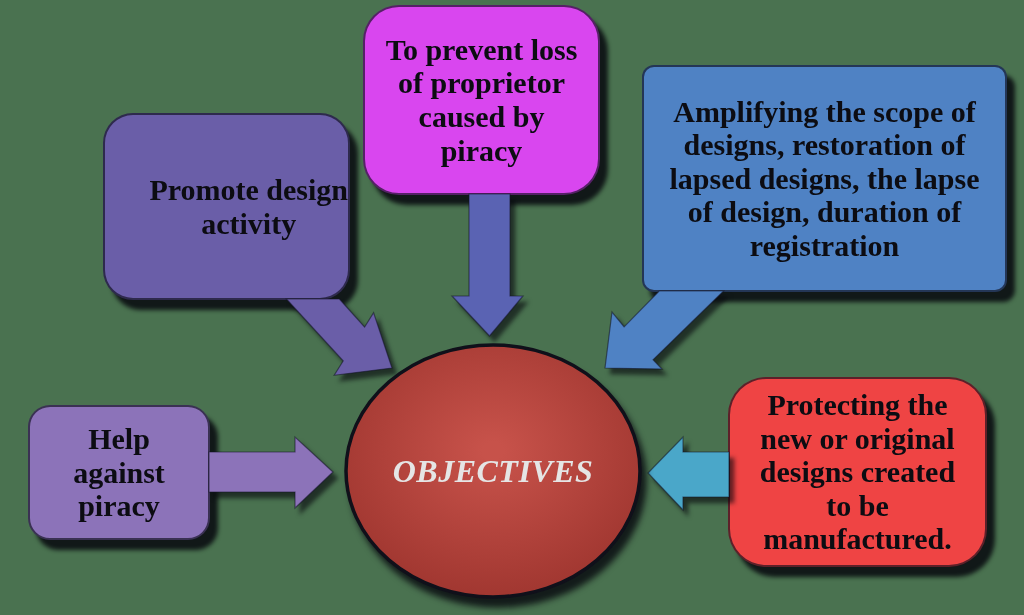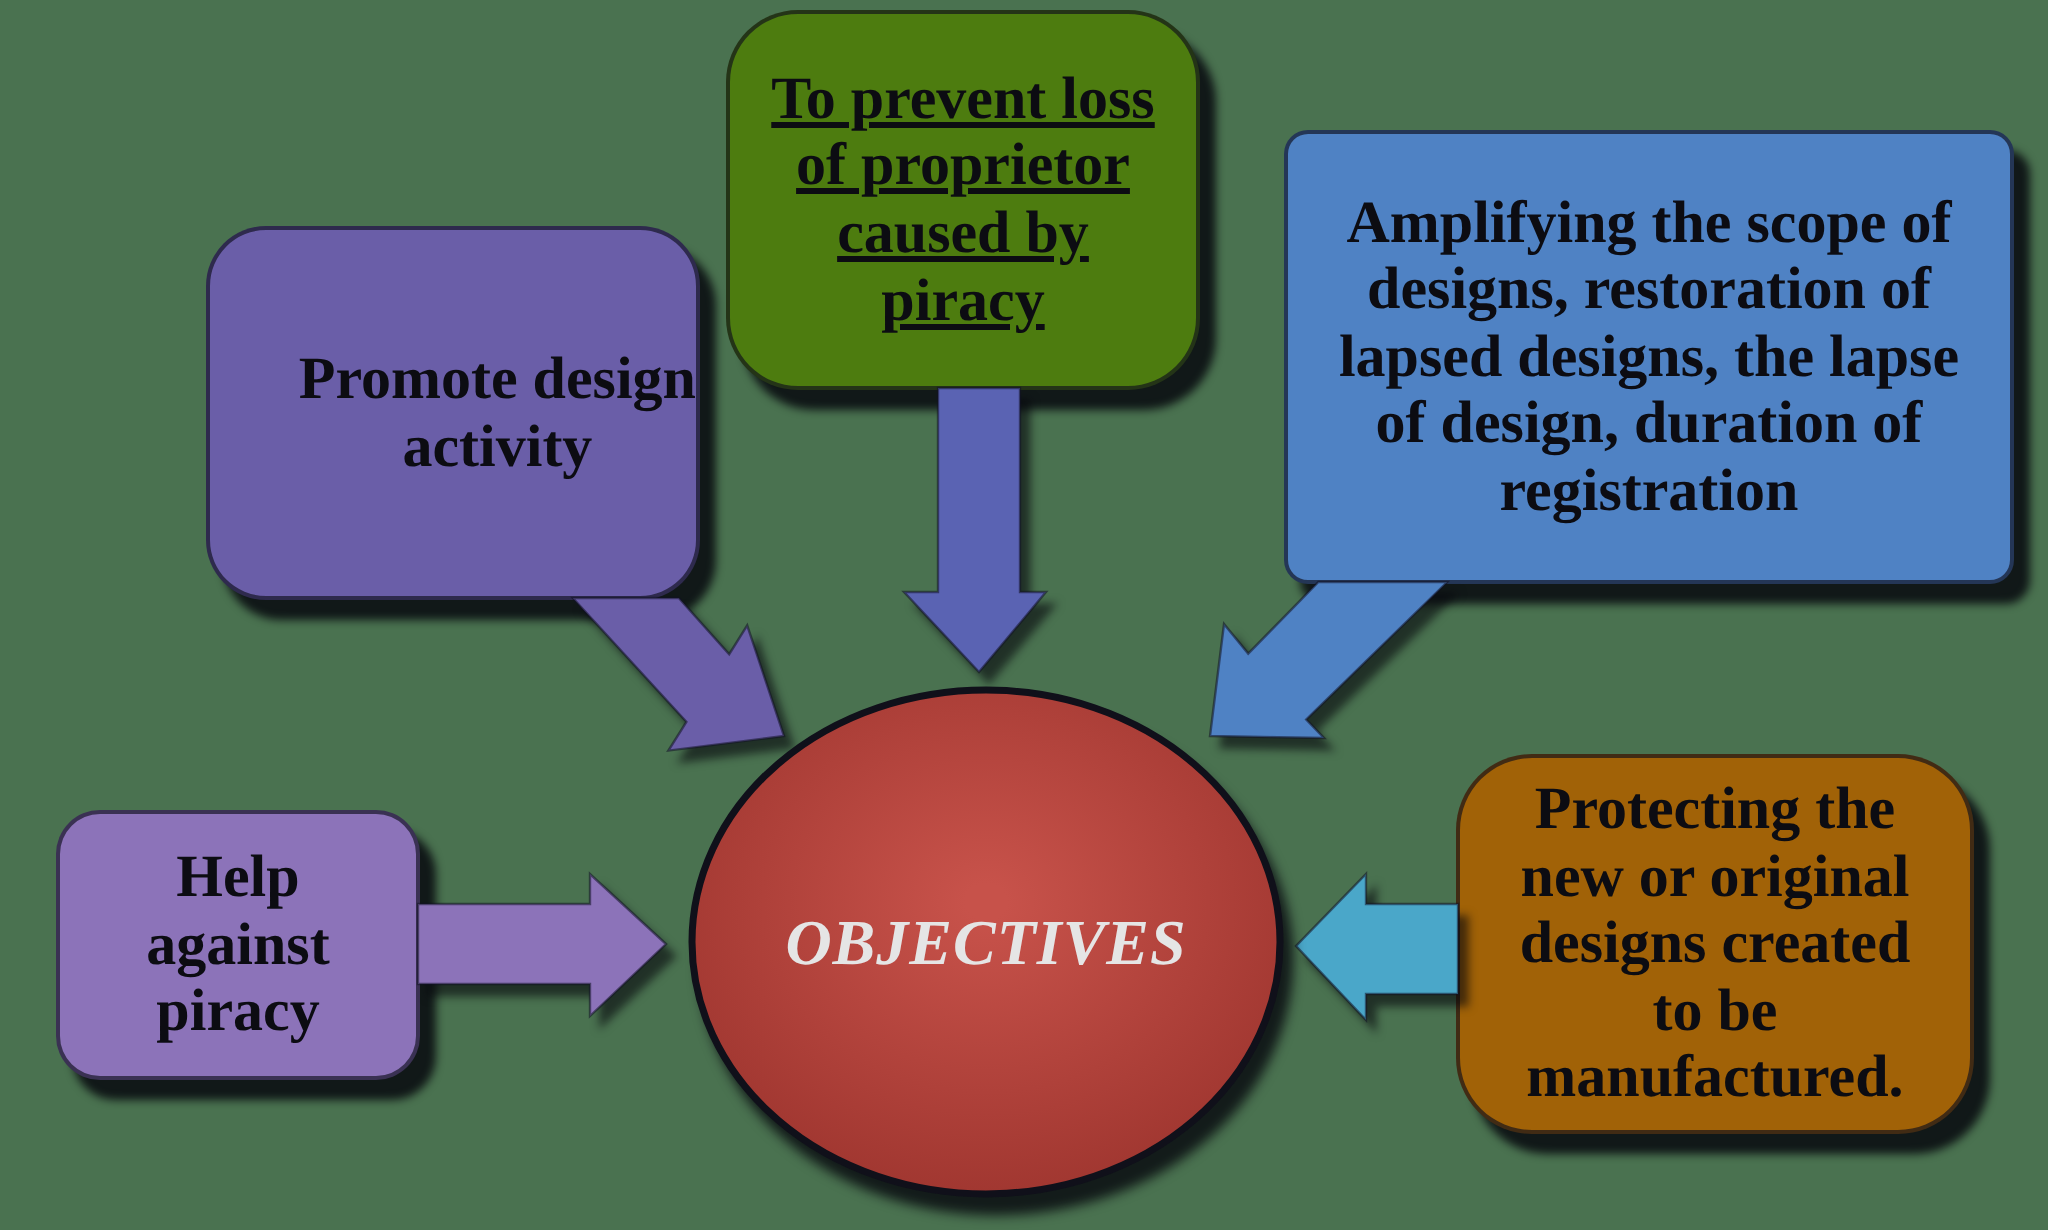--- a/index.html
+++ b/index.html
@@ -59,42 +59,42 @@
 </head>
 <body>
 
 <div class="canvas" style="background-color: rgb(74, 114, 80);">
 
   <div class="box box-promote" style="background-color: rgb(106, 94, 168);">
     <span>Promote design
 activity</span>
   </div>
 
-  <div class="box box-prevent" style="background-color: #4d7c0f; text-decoration: underline;">
+  <div class="box box-prevent" style="background-color: #d946ef;">
     <span>To prevent loss
 of proprietor
 caused by
 piracy</span>
   </div>
 
   <div class="box box-amplify" style="background-color: rgb(79, 130, 196);">
     <span>Amplifying the scope of
 designs, restoration of
 lapsed designs, the lapse
 of design, duration of
 registration</span>
   </div>
 
   <div class="box box-help" style="background-color: rgb(140, 115, 185);">
     <span>Help
 against
 piracy</span>
   </div>
 
-  <div class="box box-protect" style="background-color: #a16207; font-family: Liberation Serif, serif;">
+  <div class="box box-protect" style="background-color: #ef4444; font-family: Liberation Serif, serif;">
     <span>Protecting the
 new or original
 designs created
 to be
 manufactured.</span>
   </div>
 
   <svg class="shapes-layer" viewBox="0 0 1024 615" width="1024" height="615" aria-hidden="true">
     <defs>
       <radialGradient id="redgrad" cx="0.5" cy="0.42" r="0.72">

